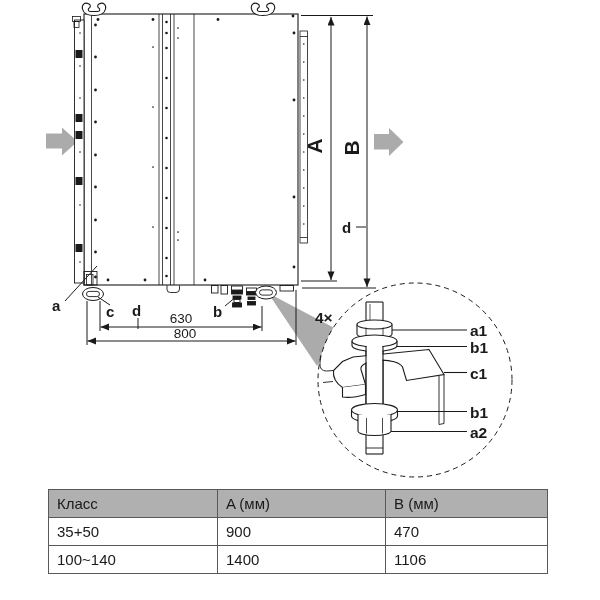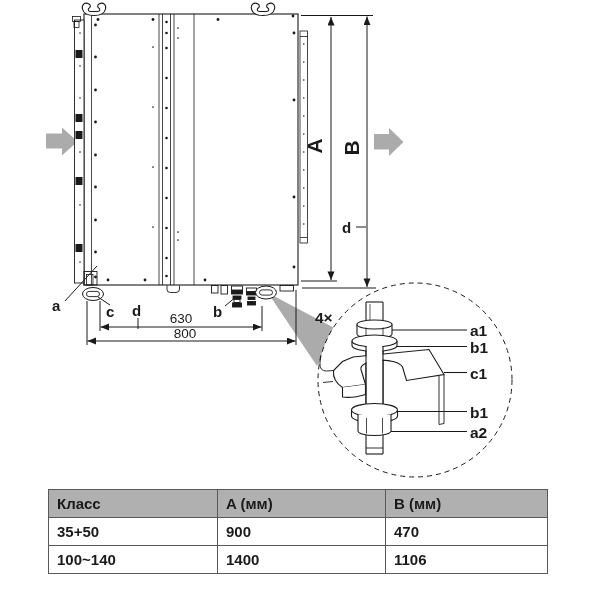--- a/index.html
+++ b/index.html
@@ -6,22 +6,22 @@
   .canvas{position:relative;width:600px;height:600px;background:#fff;overflow:hidden;
           font-family:"Liberation Sans",sans-serif;color:#1a1a1a;}
   svg text{font-family:"Liberation Sans",sans-serif;fill:#1a1a1a;}
   .lbl{font-weight:bold;font-size:15px;}
   .lbl2{font-weight:bold;font-size:15.5px;}
   .dim{font-size:13.5px;}
   .big{font-weight:bold;font-size:21px;}
   table.spec{position:absolute;left:48px;top:489px;width:499px;border-collapse:collapse;
              font-size:15px;table-layout:fixed;}
   table.spec th,table.spec td{border:1.5px solid #595959;padding:2px 8px;height:23px;
-             text-align:left;font-weight:bold;overflow:hidden;white-space:nowrap;}
-  table.spec th{background:#b0b0b0;font-weight:bold;}
+             text-align:left;font-weight:normal;overflow:hidden;white-space:nowrap;}
+  table.spec th{background:#b0b0b0;font-weight:normal;}
   .c1w{width:169px;} .c2w{width:168px;} .c3w{width:162px;}
 </style>
 </head>
 <body>
 
 <div class="canvas">
 
 <svg width="600" height="480" viewBox="0 0 600 480">
   <defs>
     <marker id="arr" markerUnits="userSpaceOnUse" markerWidth="10" markerHeight="8" refX="8.6" refY="3.5" orient="auto-start-reverse">

